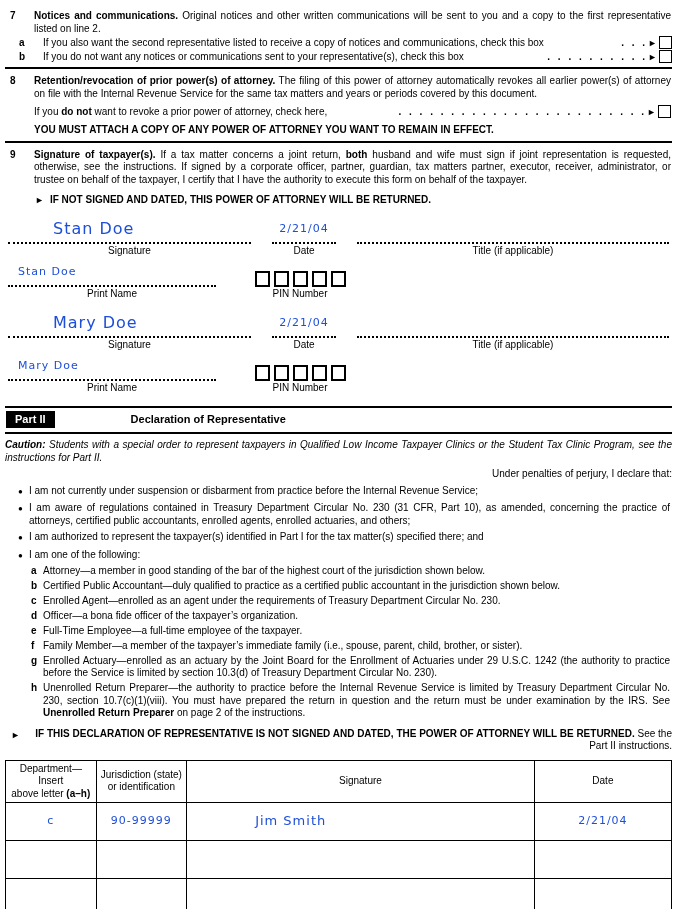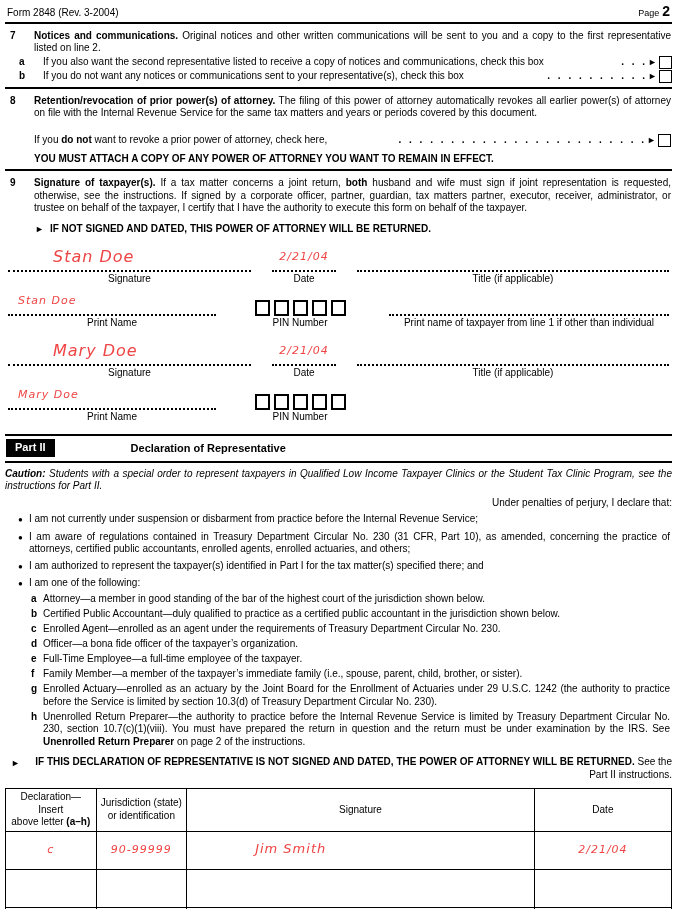--- a/index.html
+++ b/index.html
@@ -20,25 +20,25 @@
   .sec-num{width:24px;flex-shrink:0;padding-left:5px;font-weight:bold;}
   .sec-body{flex:1;text-align:justify;padding-right:1px;}
   .subrow{display:flex;align-items:flex-end;margin-top:1px;}
   .sub-letter{width:16px;flex-shrink:0;padding-left:14px;font-weight:bold;box-sizing:content-box;}
   .sub-text{flex-shrink:0;max-width:560px;margin-left:8px;}
   .leader{flex:1;overflow:hidden;white-space:nowrap;text-align:right;font-weight:bold;word-spacing:5px;padding:0 2px;}
   .arrow{font-size:9px;margin:0 2px 0 1px;}
   .cbox{display:inline-block;width:11px;height:11px;border:1.5px solid #000;background:#fff;vertical-align:-1px;flex-shrink:0;}
   .rule2{border-top:2.5px solid #000;margin-top:4px;}
   .attach{font-weight:bold;margin-top:6px;}
-  .checkline{display:flex;align-items:flex-end;margin-top:14px;}
+  .checkline{display:flex;align-items:flex-end;margin-top:5px;}
   .warnline{display:flex;margin:8px 0 0 29px;font-weight:bold;}
   .warnline .arrow{margin-right:6px;}
   
-  .hand{font-family:"DejaVu Sans",sans-serif;font-style:italic;letter-spacing:1px;color:#ef4444;}
+  .hand{font-family:"DejaVu Sans",sans-serif;letter-spacing:1px;color:#1d4ed8;}
   
   .sigrow{display:flex;align-items:flex-end;margin:16px 3px 0 3px;}
   .fill{border-bottom:2px dotted #000;height:21px;box-sizing:border-box;}
   .lbl{text-align:center;padding-top:1px;}
   .c-sig{width:243px;flex-shrink:0;}
   .c-sig .hand{font-size:16px;padding-left:45px;}
   .c-date{width:64px;flex-shrink:0;margin-left:21px;text-align:center;}
   .c-date .hand{font-size:11px;}
   .c-title{flex:1;margin-left:21px;}
   .printrow{display:flex;align-items:flex-end;margin:9px 3px 0 3px;}
@@ -73,26 +73,20 @@
   .col1{width:13.6%;} .col2{width:13.6%;} .col3{width:52.2%;} .col4{width:20.6%;}
   .td-center{text-align:center;}
   .td-sig .hand{font-size:13px;padding-left:65px;display:inline-block;}
   .td-small .hand{font-size:11px;}
 </style>
 </head>
 <body>
 
 <div class="page">
 
-  <div class="hdr">
-    <span>Form 2848 (Rev. 3-2004)</span>
-    <span>
-      <span class="hdr-page">Page</span><span class="hdr-pagenum">2</span>
-    </span>
-  </div>
 
   <div class="sec">
     <span class="sec-num">7</span>
     <span class="sec-body"><b>Notices and communications.</b><span> Original notices and other written communications will be sent to you and a copy to the first representative listed on line 2.</span></span>
   </div>
   <div class="subrow">
     <span class="sub-letter">a</span>
     <span class="sub-text">If you also want the second representative listed to receive a copy of notices and communications, check this box</span>
     <span class="leader">. . .</span>
     <span class="arrow">►</span>
@@ -155,24 +149,20 @@
     <div class="c-pin">
       <div class="pinboxes">
         <span class="pinbox"></span>
           <span class="pinbox"></span>
           <span class="pinbox"></span>
           <span class="pinbox"></span>
           <span class="pinbox"></span>
       </div>
       <div class="lbl">PIN Number</div>
     </div>
-    <div class="c-pright">
-      <div class="fill"></div>
-      <div class="lbl">Print name of taxpayer from line 1 if other than individual</div>
-    </div>
   </div>
 
   <div class="sigrow">
     <div class="c-sig">
       <div class="fill"><span class="hand">Mary Doe</span></div>
       <div class="lbl">Signature</div>
     </div>
     <div class="c-date">
       <div class="fill"><span class="hand">2/21/04</span></div>
       <div class="lbl">Date</div>
@@ -268,21 +258,21 @@
 
   <table class="rep">
     <colgroup>
         <col class="col1">
         <col class="col2">
         <col class="col3">
         <col class="col4">
       </colgroup>
     <thead>
       <tr>
-        <th><span>Declaration—Insert</span><br><span>above letter </span><b>(a–h)</b></th>
+        <th><span>Department—Insert</span><br><span>above letter </span><b>(a–h)</b></th>
         <th>Jurisdiction (state) or identification</th>
         <th>Signature</th>
         <th>Date</th>
       </tr>
     </thead>
     <tbody>
       <tr>
         <td class="td-center td-small"><span class="hand">c</span></td>
         <td class="td-center td-small"><span class="hand">90-99999</span></td>
         <td class="td-sig"><span class="hand">Jim Smith</span></td>

